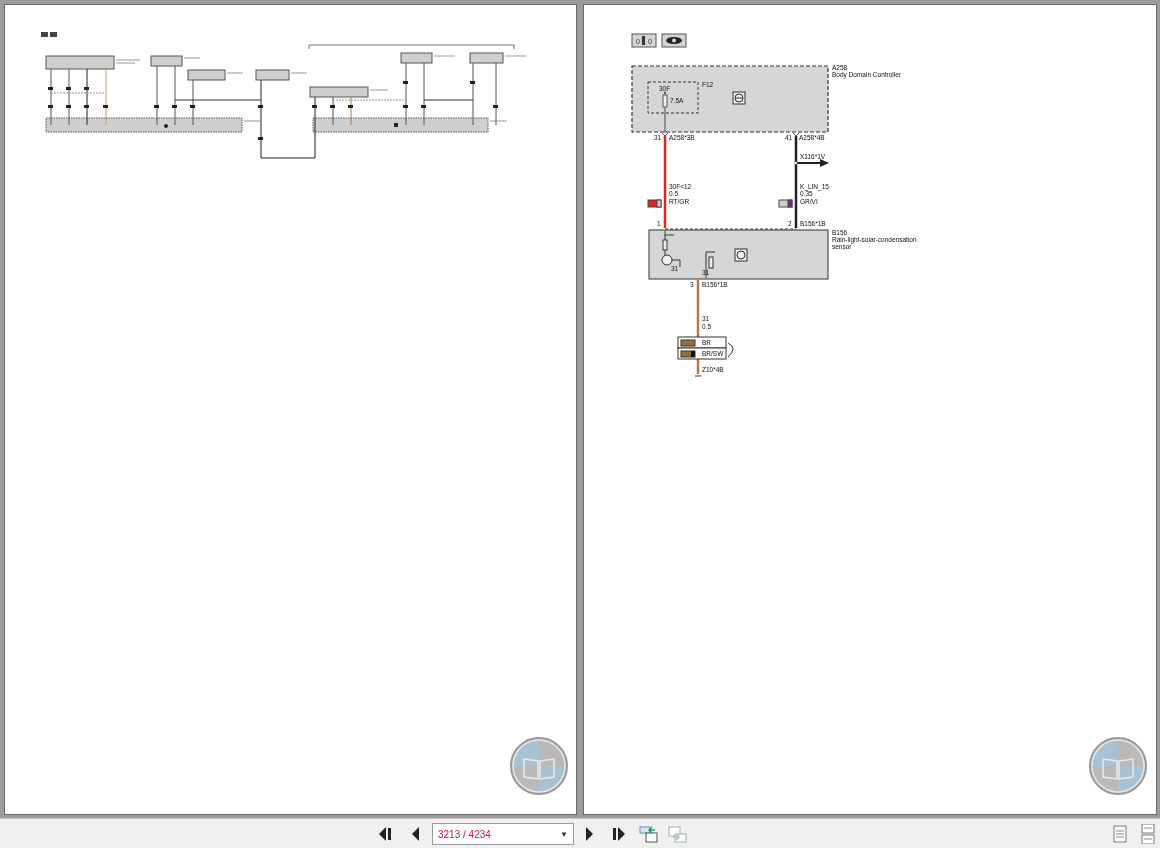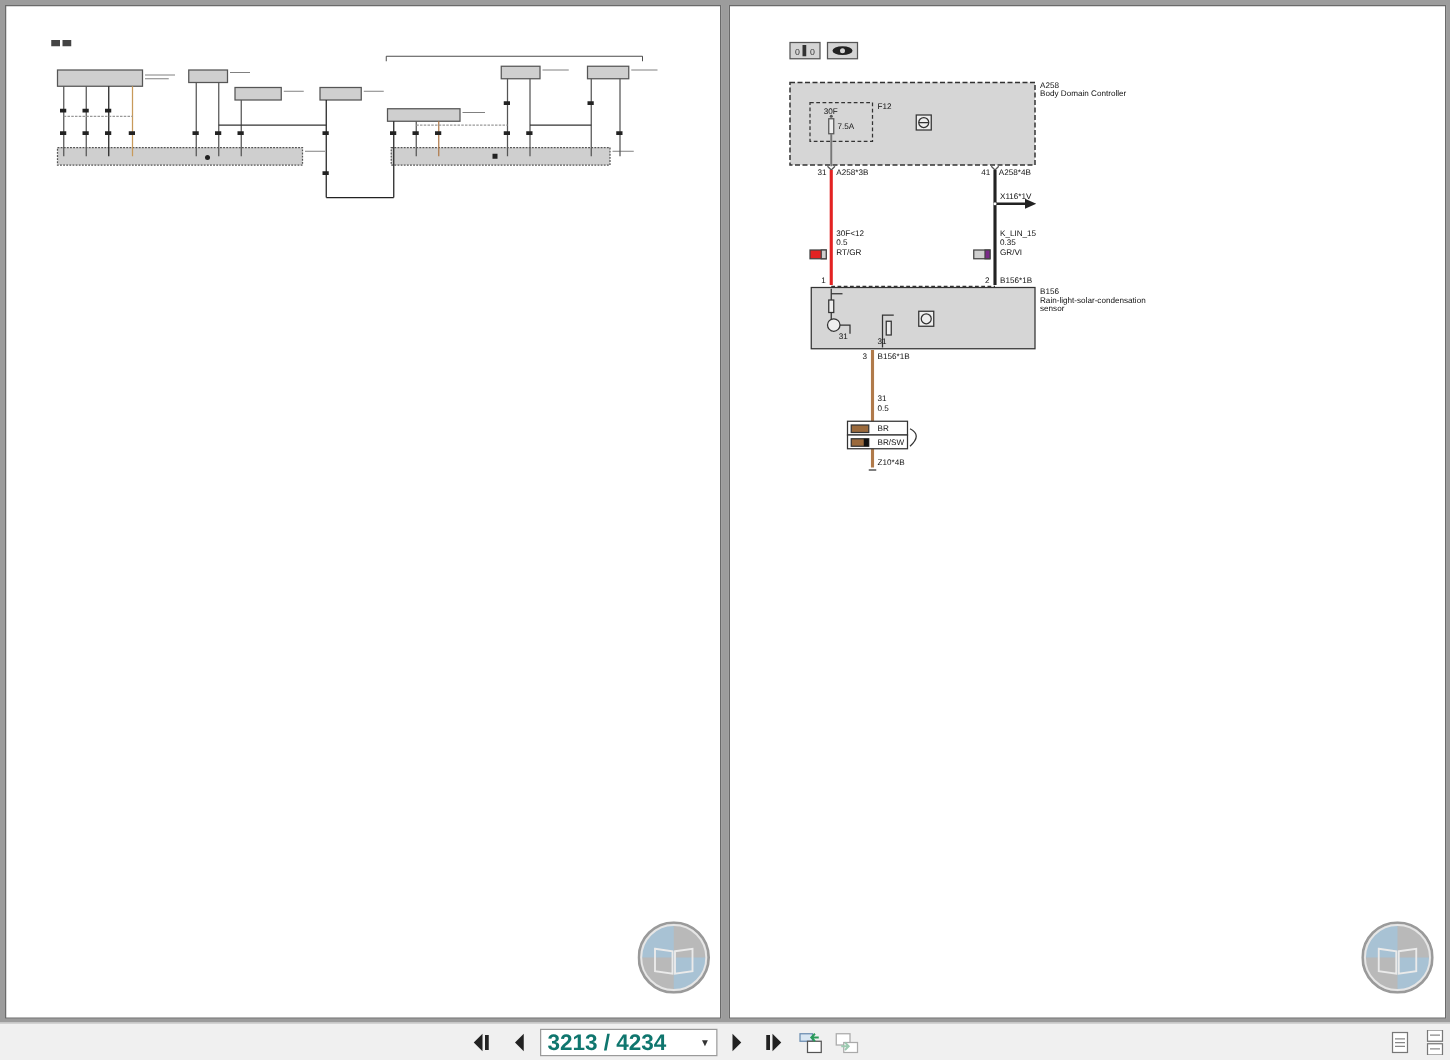--- a/index.html
+++ b/index.html
@@ -4,21 +4,21 @@
 <style>
   html,body{margin:0;padding:0;}
   body{width:1160px;height:848px;background:#9c9c9c;position:relative;overflow:hidden;font-family:"Liberation Sans",sans-serif;}
   .page{position:absolute;top:4px;background:#fff;border:1px solid #6a6a6a;}
   #page-left{left:4px;width:571px;height:809px;}
   #page-right{left:583px;width:572px;height:809px;}
   .page svg{position:absolute;left:0;top:0;}
   .footer{position:absolute;left:0;top:818px;width:1160px;height:30px;background:#f0f0f0;border-top:1px solid #c8c8c8;}
   .nav-btn{position:absolute;top:6px;width:20px;height:18px;cursor:pointer;display:flex;align-items:center;justify-content:center;}
   .page-select{position:absolute;left:432px;top:4px;width:142px;height:22px;background:#fff;border:1px solid #9a9a9a;box-sizing:border-box;display:flex;align-items:center;}
-  .page-select span.val{font-size:18px;color:#0f766e;padding-left:5px;flex:1;font-weight:bold;}
+  .page-select span.val{font-size:10px;color:#be185d;padding-left:5px;flex:1;}
   .page-select span.arrow{font-size:8px;color:#333;padding-right:5px;}
   .badge{position:absolute;width:58px;height:58px;border-radius:50%;}
 </style>
 </head>
 <body>
 
 <div id="page-left" class="page">
   <svg width="571" height="809">
     <g>
       <rect x="36" y="27" width="7" height="5" fill="#444"></rect>

